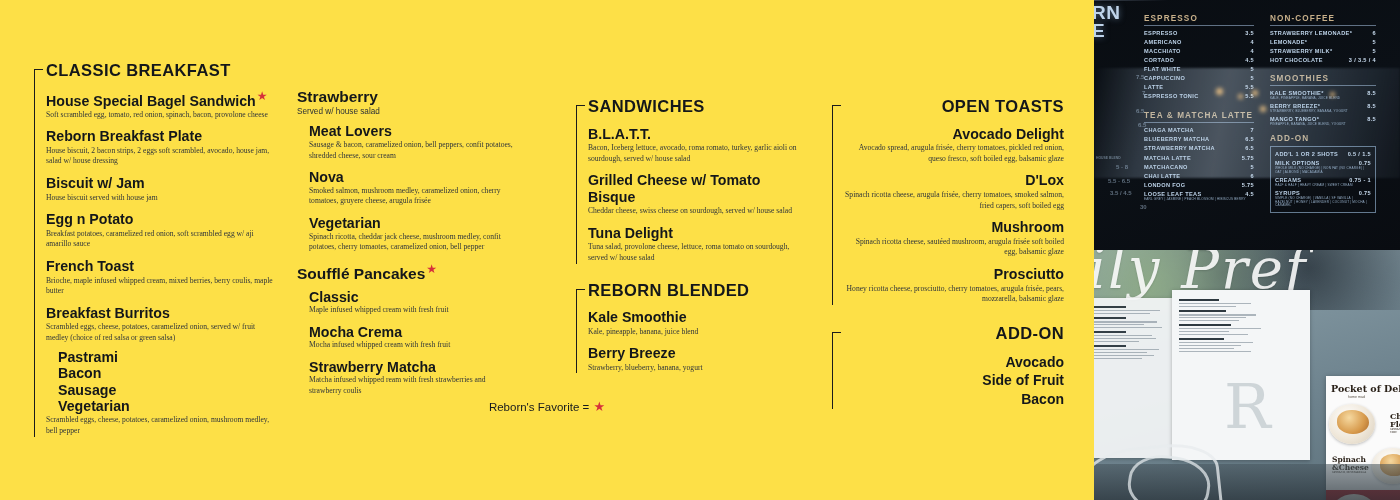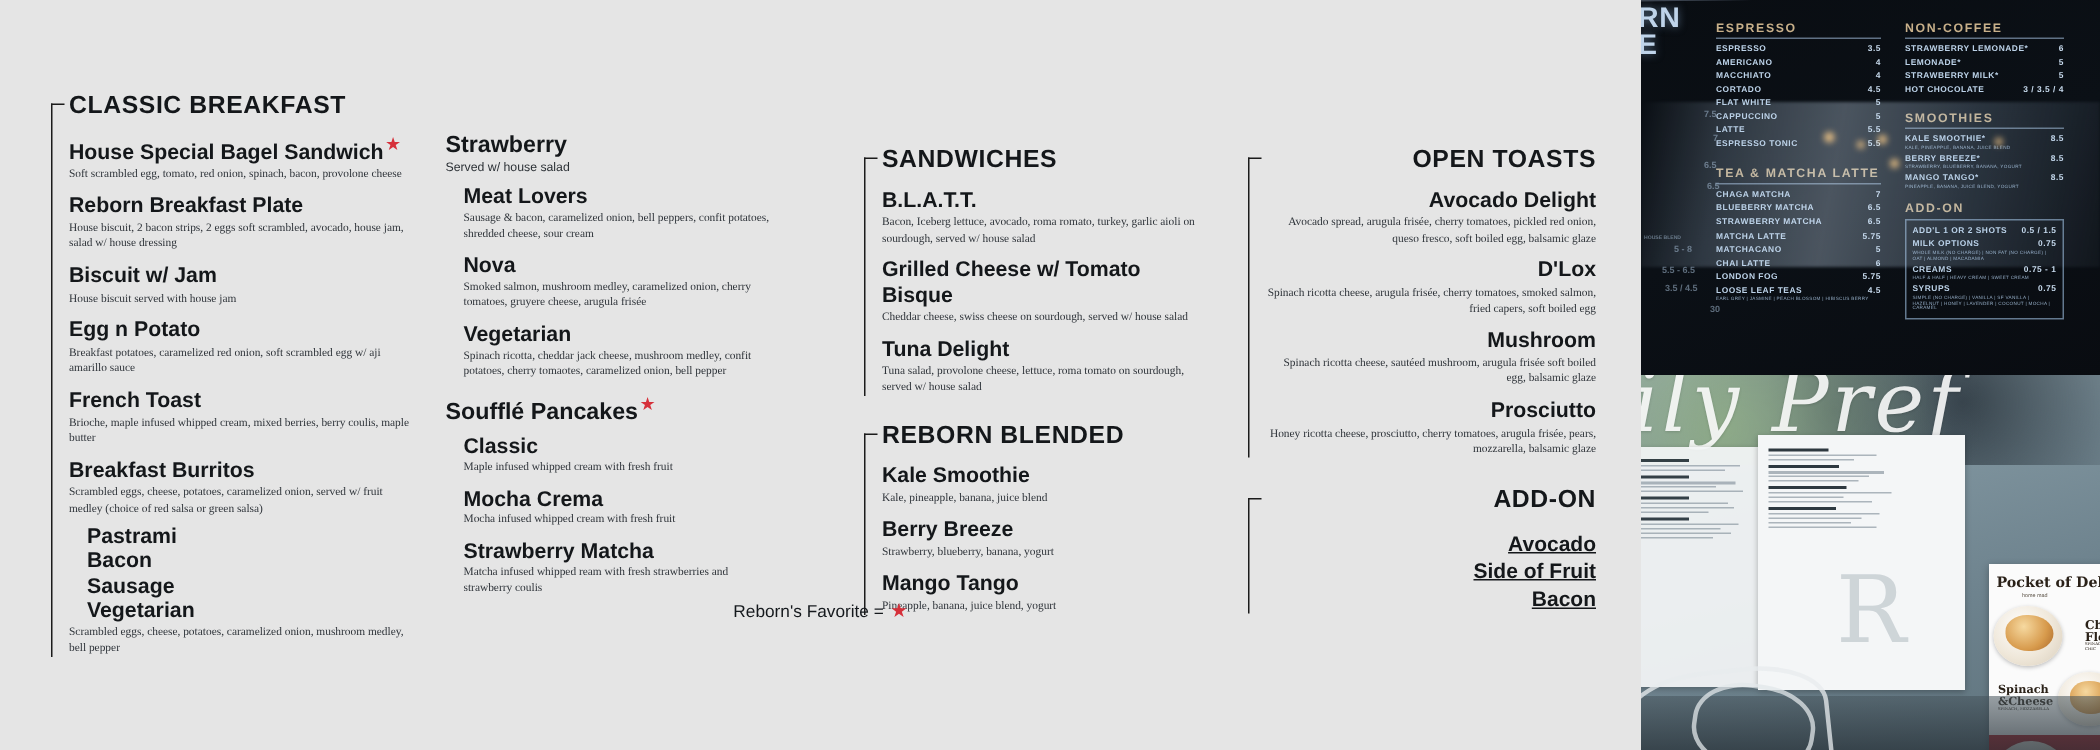--- a/index.html
+++ b/index.html
@@ -6,21 +6,21 @@
   body{
     width:1400px;height:500px;overflow:hidden;
     background:#ffffff;
     font-family:"Liberation Sans","DejaVu Sans",sans-serif;
     color:#111418;
     position:relative;
   }
   
   #menu-sheet{
     position:absolute;left:0;top:0;width:1094px;height:500px;
-    background:#e5e5e5;
+    background:#fde047;
   }
   .col{position:absolute;top:0;}
   .sec{position:relative;}
   
   .sec.bracketed{padding-left:12px;}
   .sec.bracketed:before{
     content:"";position:absolute;left:0;top:7px;bottom:0;width:1px;background:#1b1b1b;
   }
   .sec.bracketed:after{
     content:"";position:absolute;left:0;top:7px;width:9px;height:1px;background:#1b1b1b;
@@ -33,21 +33,21 @@
     font-size:15.5px;font-weight:700;margin:0 0 1px 0;line-height:1.12;color:#14171a;
   }
   .grp-sub{font-size:8.2px;color:#2c3136;line-height:1.35;margin:0 0 6px 0;}
   .item{margin:0 0 8px 0;}
   .item-name{
     font-size:14.2px;font-weight:700;line-height:1.15;margin:0 0 1px 0;color:#14171a;
     display:block;
   }
   .item-desc{font-size:7.6px;line-height:1.42;color:#2f343a;margin:0;font-family:Liberation Serif, serif;}
   .star{color:#d6303a;font-size:12px;line-height:1;vertical-align:super;margin-left:1px;}
-  .addon-item{font-size:14px;font-weight:700;line-height:1.35;color:#14171a;text-decoration:underline;}
+  .addon-item{font-size:14px;font-weight:700;line-height:1.35;color:#14171a;}
   .plain-list{margin-left:12px;}
   .plain-list .item-name{margin-bottom:0;}
   .footer-note{
     position:absolute;left:0;top:400px;width:1094px;text-align:center;
     font-size:11.5px;color:#15191d;font-weight:400;
   }
   .footer-note .star{font-size:13px;vertical-align:baseline;}
 
   
   #photo-strip{position:absolute;left:1094px;top:0;width:370px;height:500px;overflow:hidden;}
@@ -258,24 +258,20 @@
 
     <div class="sec bracketed" style="margin-top:18px;">
       <div class="sec-title">REBORN BLENDED</div>
       <div class="item">
         <span class="item-name">Kale Smoothie</span>
         <p class="item-desc">Kale, pineapple, banana, juice blend</p>
       </div>
       <div class="item">
         <span class="item-name">Berry Breeze</span>
         <p class="item-desc">Strawberry, blueberry, banana, yogurt</p>
-      </div>
-      <div class="item">
-        <span class="item-name">Mango Tango</span>
-        <p class="item-desc">Pineapple, banana, juice blend, yogurt</p>
       </div>
     </div>
   </div>
 
   <div class="col" style="left:832px;top:98px;width:232px;text-align:right;">
     <div class="sec bracketed">
       <div class="sec-title">OPEN TOASTS</div>
       <div class="item">
         <span class="item-name">Avocado Delight</span>
         <p class="item-desc">Avocado spread, arugula frisée, cherry tomatoes, pickled red onion, queso fresco, soft boiled egg, balsamic glaze</p>

